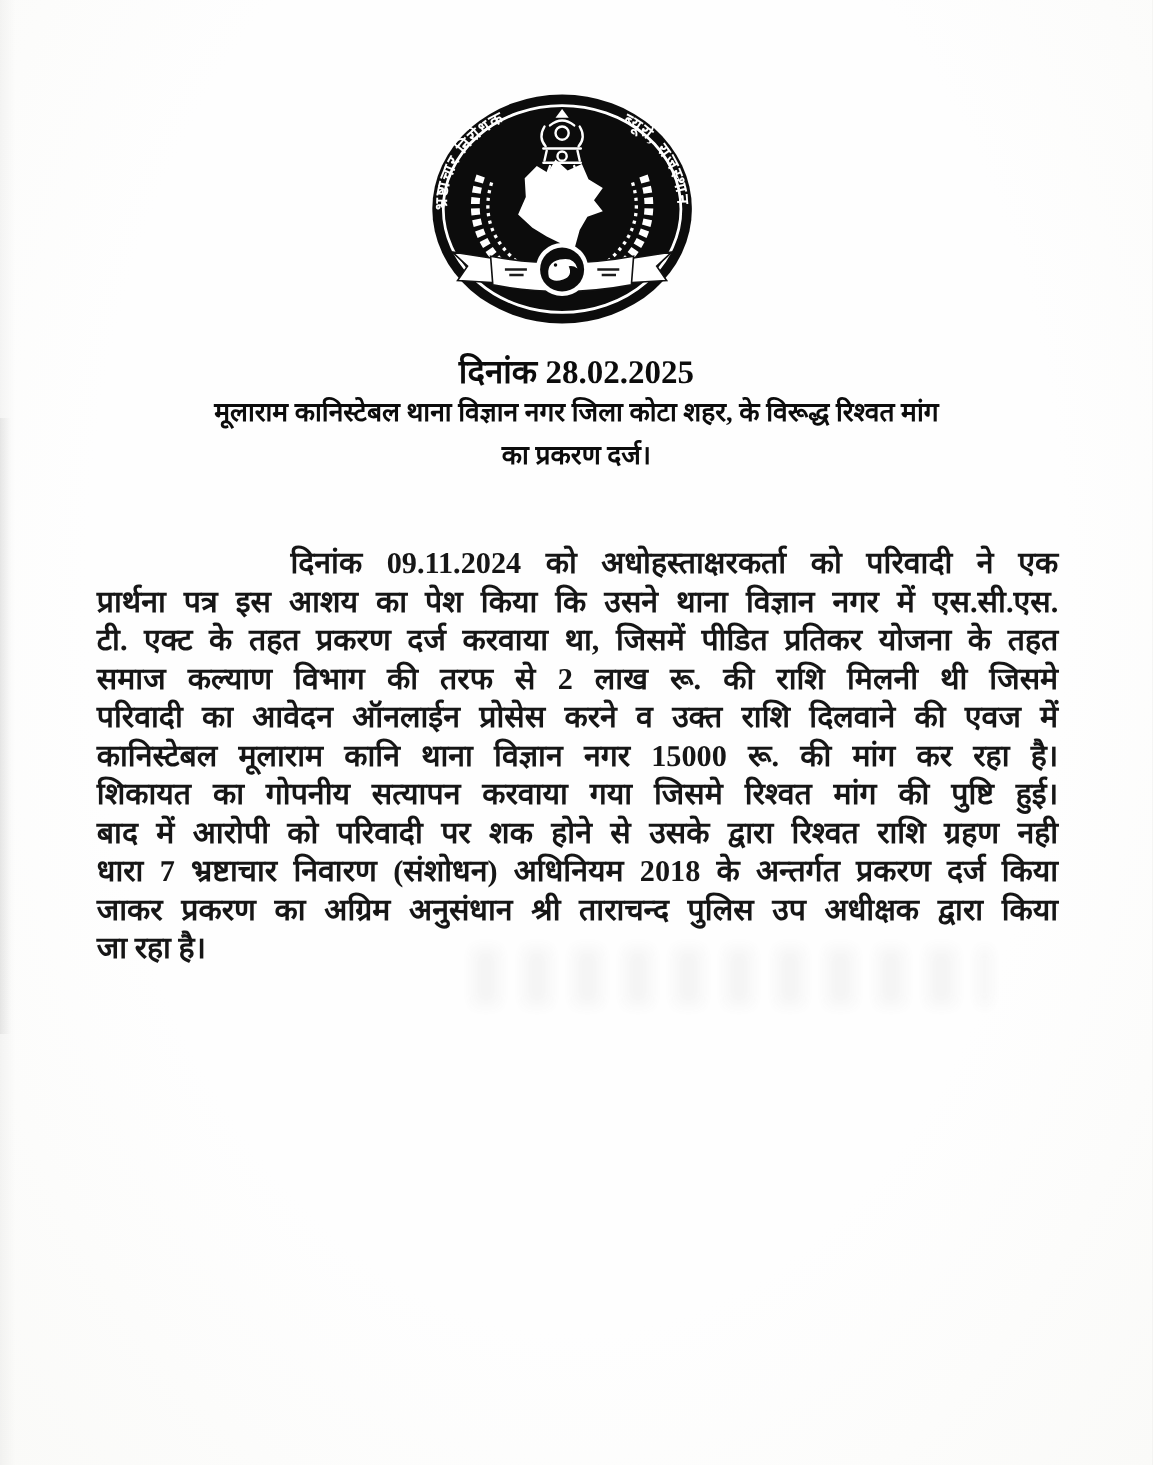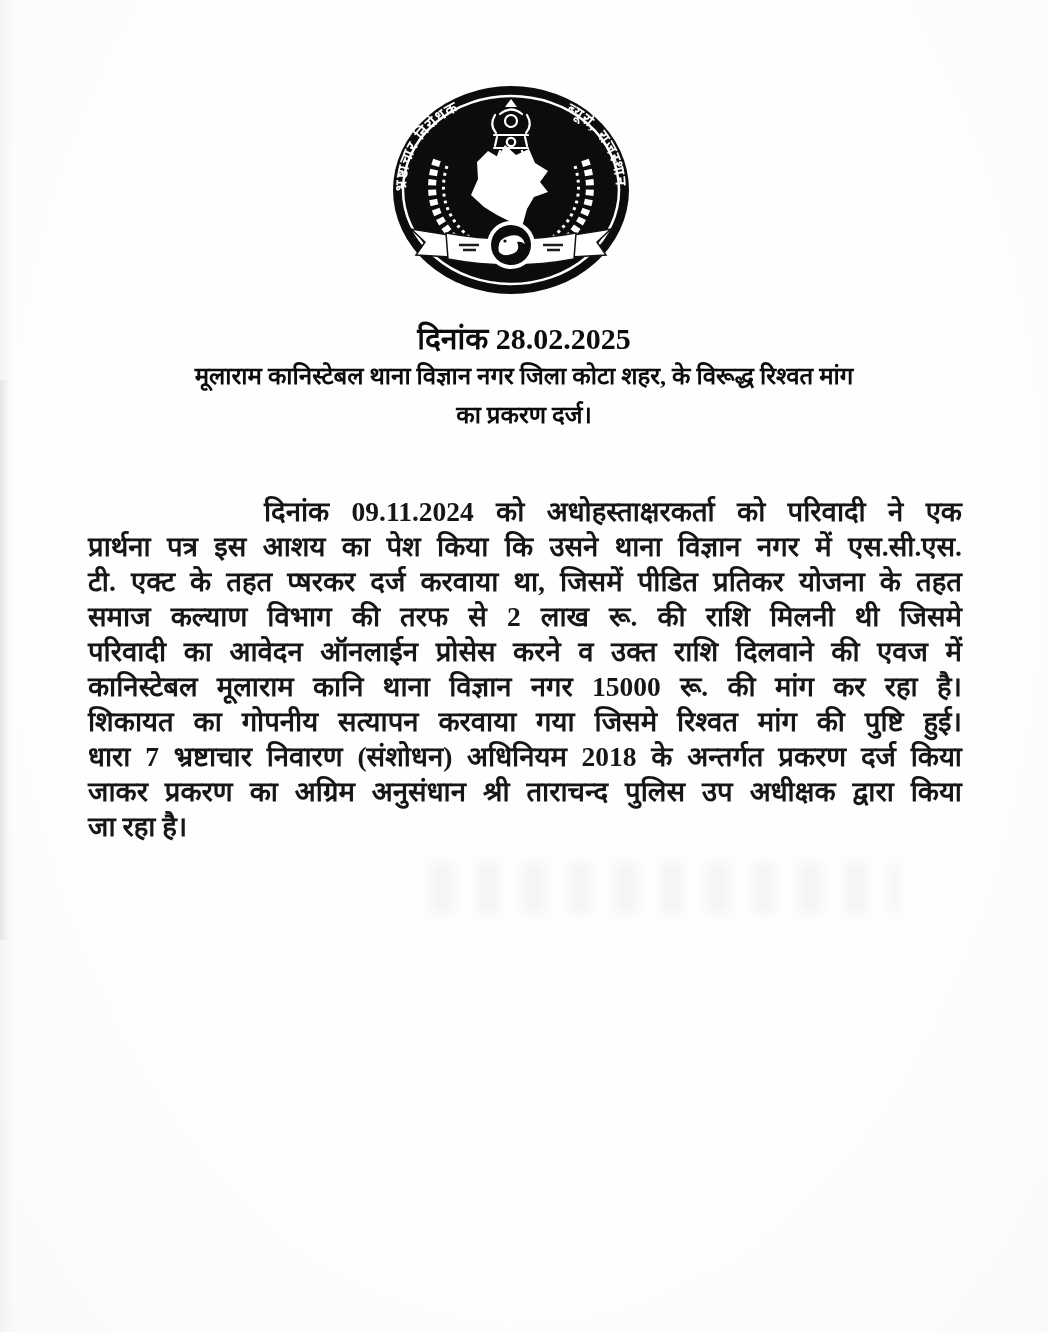--- a/index.html
+++ b/index.html
@@ -148,25 +148,26 @@
 
   <div class="head-block">
     <div class="date-line">दिनांक 28.02.2025</div>
     <div class="subject-line">मूलाराम कानिस्टेबल थाना विज्ञान नगर जिला कोटा शहर, के विरूद्ध रिश्वत मांग</div>
     <div class="subject-line">का प्रकरण दर्ज।</div>
   </div>
 
   <div class="body-text">
     <div class="bline indent">दिनांक 09.11.2024 को अधोहस्ताक्षरकर्ता को परिवादी ने एक</div>
     <div class="bline">प्रार्थना पत्र इस आशय का पेश किया कि उसने थाना विज्ञान नगर में एस.सी.एस.</div>
-    <div class="bline">टी. एक्ट के तहत प्षरकर दर्ज करवाया था, जिसमें पीडित प्रतिकर योजना के तहत</div>
+    <div class="bline">टी. एक्ट के तहत प्रकरण दर्ज करवाया था, जिसमें पीडित प्रतिकर योजना के तहत</div>
     <div class="bline">समाज कल्याण विभाग की तरफ से 2 लाख रू. की राशि मिलनी थी जिसमे</div>
     <div class="bline">परिवादी का आवेदन ऑनलाईन प्रोसेस करने व उक्त राशि दिलवाने की एवज में</div>
     <div class="bline">कानिस्टेबल मूलाराम कानि थाना विज्ञान नगर 15000 रू. की मांग कर रहा है।</div>
     <div class="bline">शिकायत का गोपनीय सत्यापन करवाया गया जिसमे रिश्वत मांग की पुष्टि हुई।</div>
+    <div class="bline">बाद में आरोपी को परिवादी पर शक होने से उसके द्वारा रिश्वत राशि ग्रहण नही</div>
     <div class="bline">धारा 7 भ्रष्टाचार निवारण (संशोधन) अधिनियम 2018 के अन्तर्गत प्रकरण दर्ज किया</div>
     <div class="bline">जाकर प्रकरण का अग्रिम अनुसंधान श्री ताराचन्द पुलिस उप अधीक्षक द्वारा किया</div>
     <div class="bline last">जा रहा है।</div>
   </div>
 
   <div class="ghost-smudge"></div>
   <div class="edge-shade"></div>
 
 </div>
 

